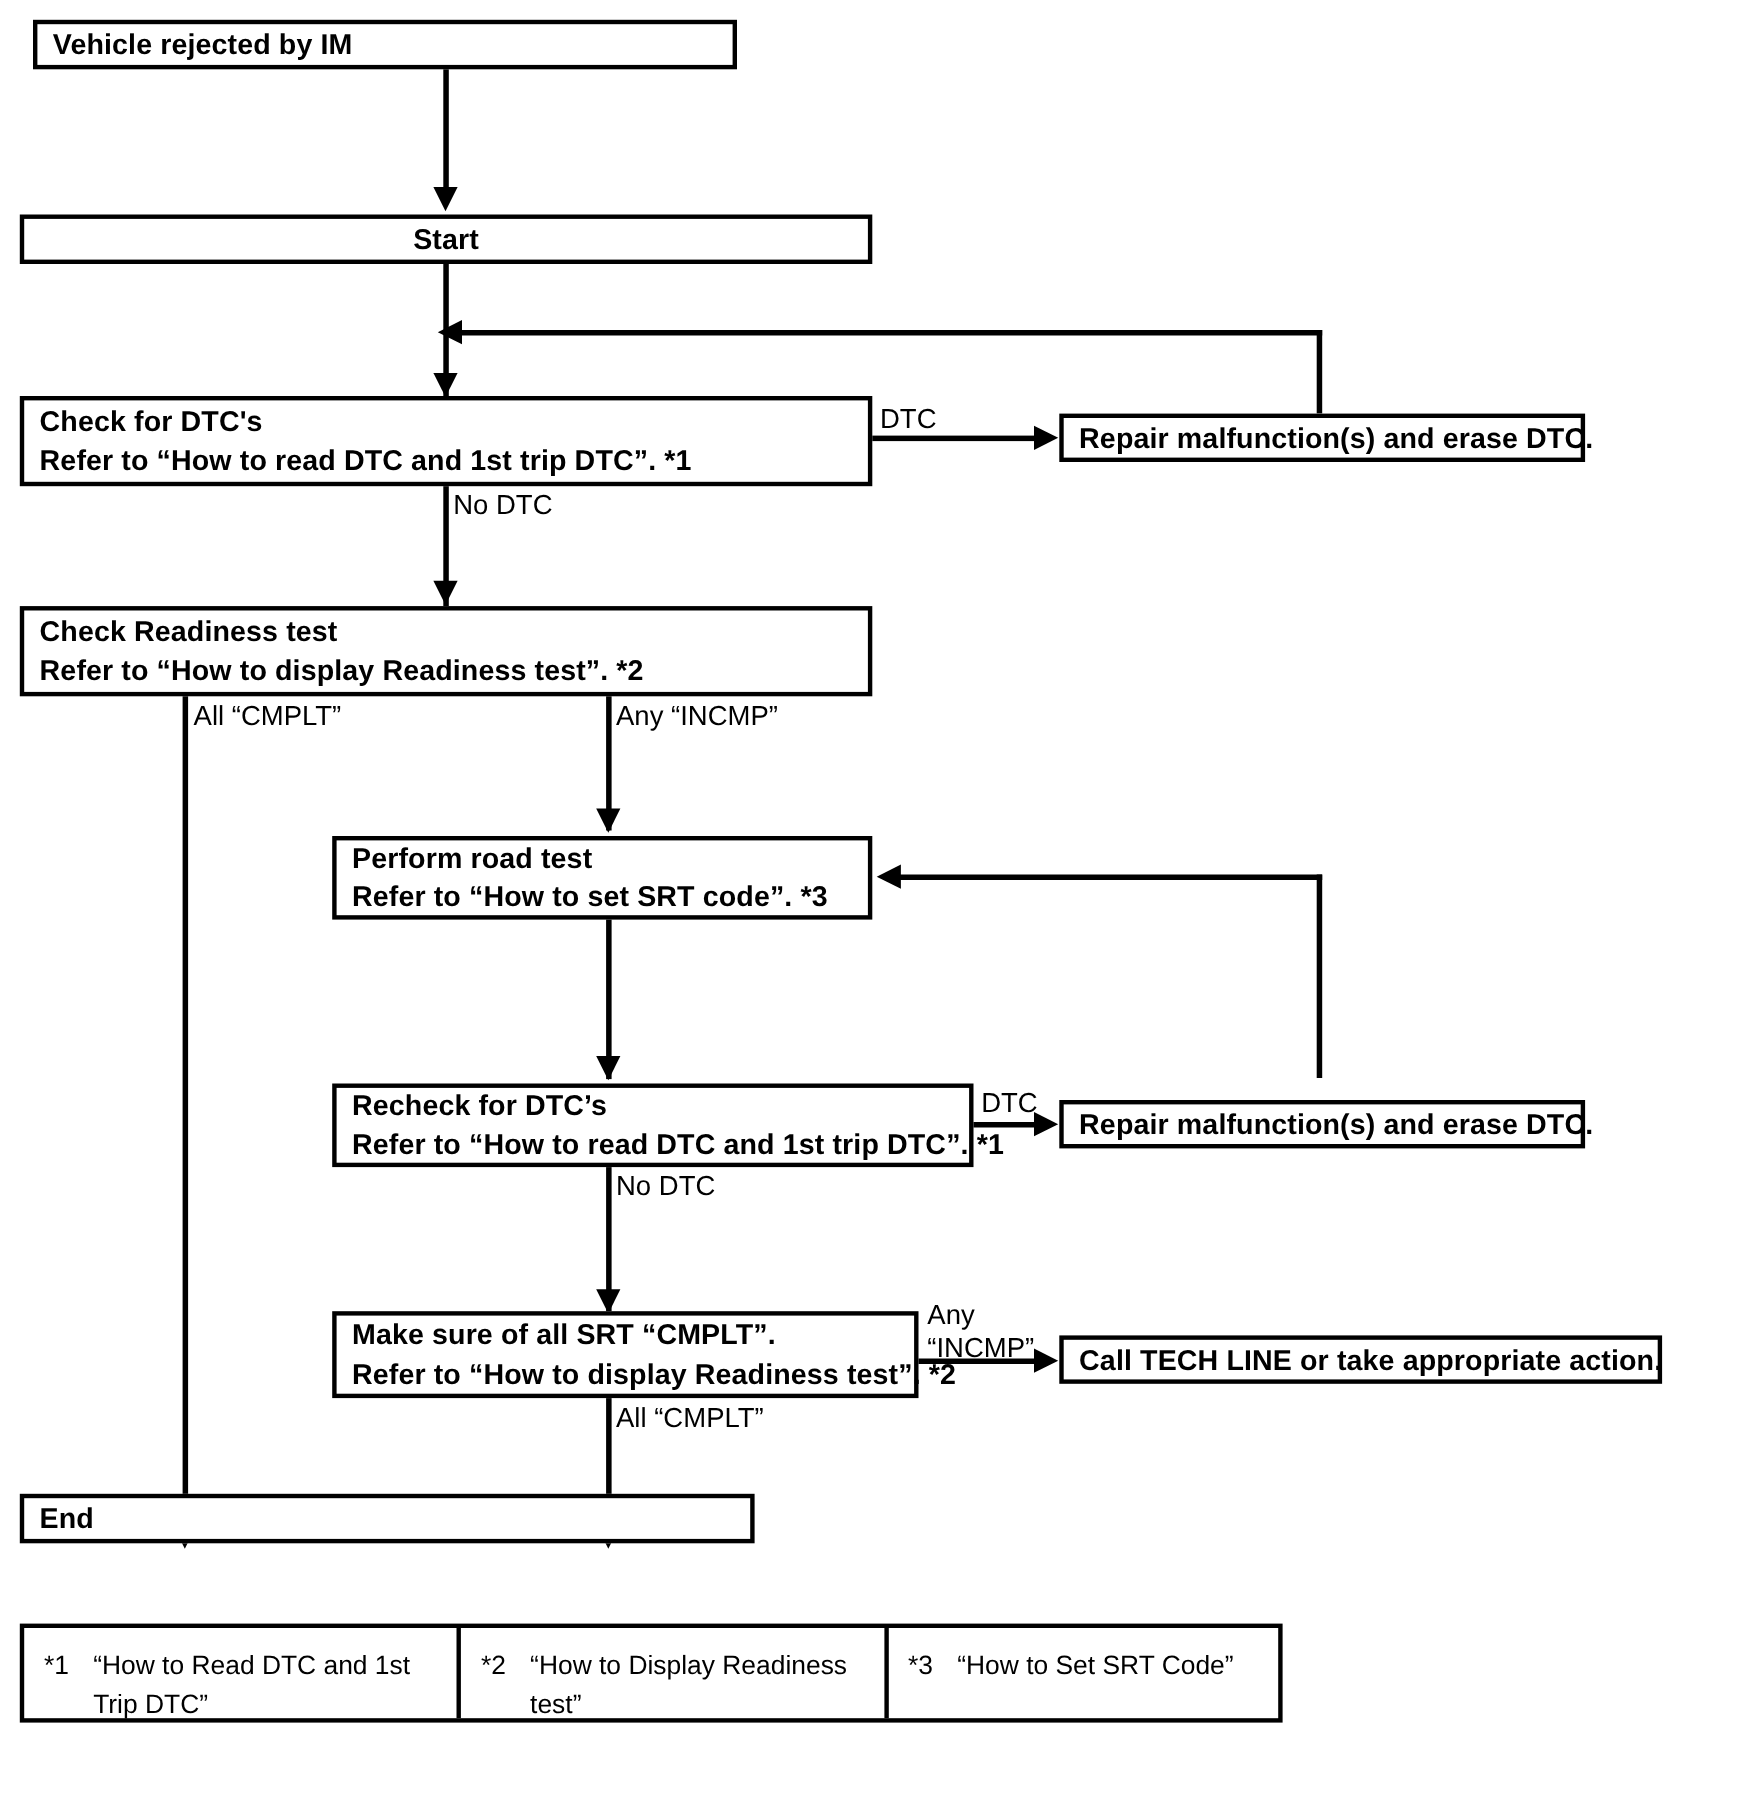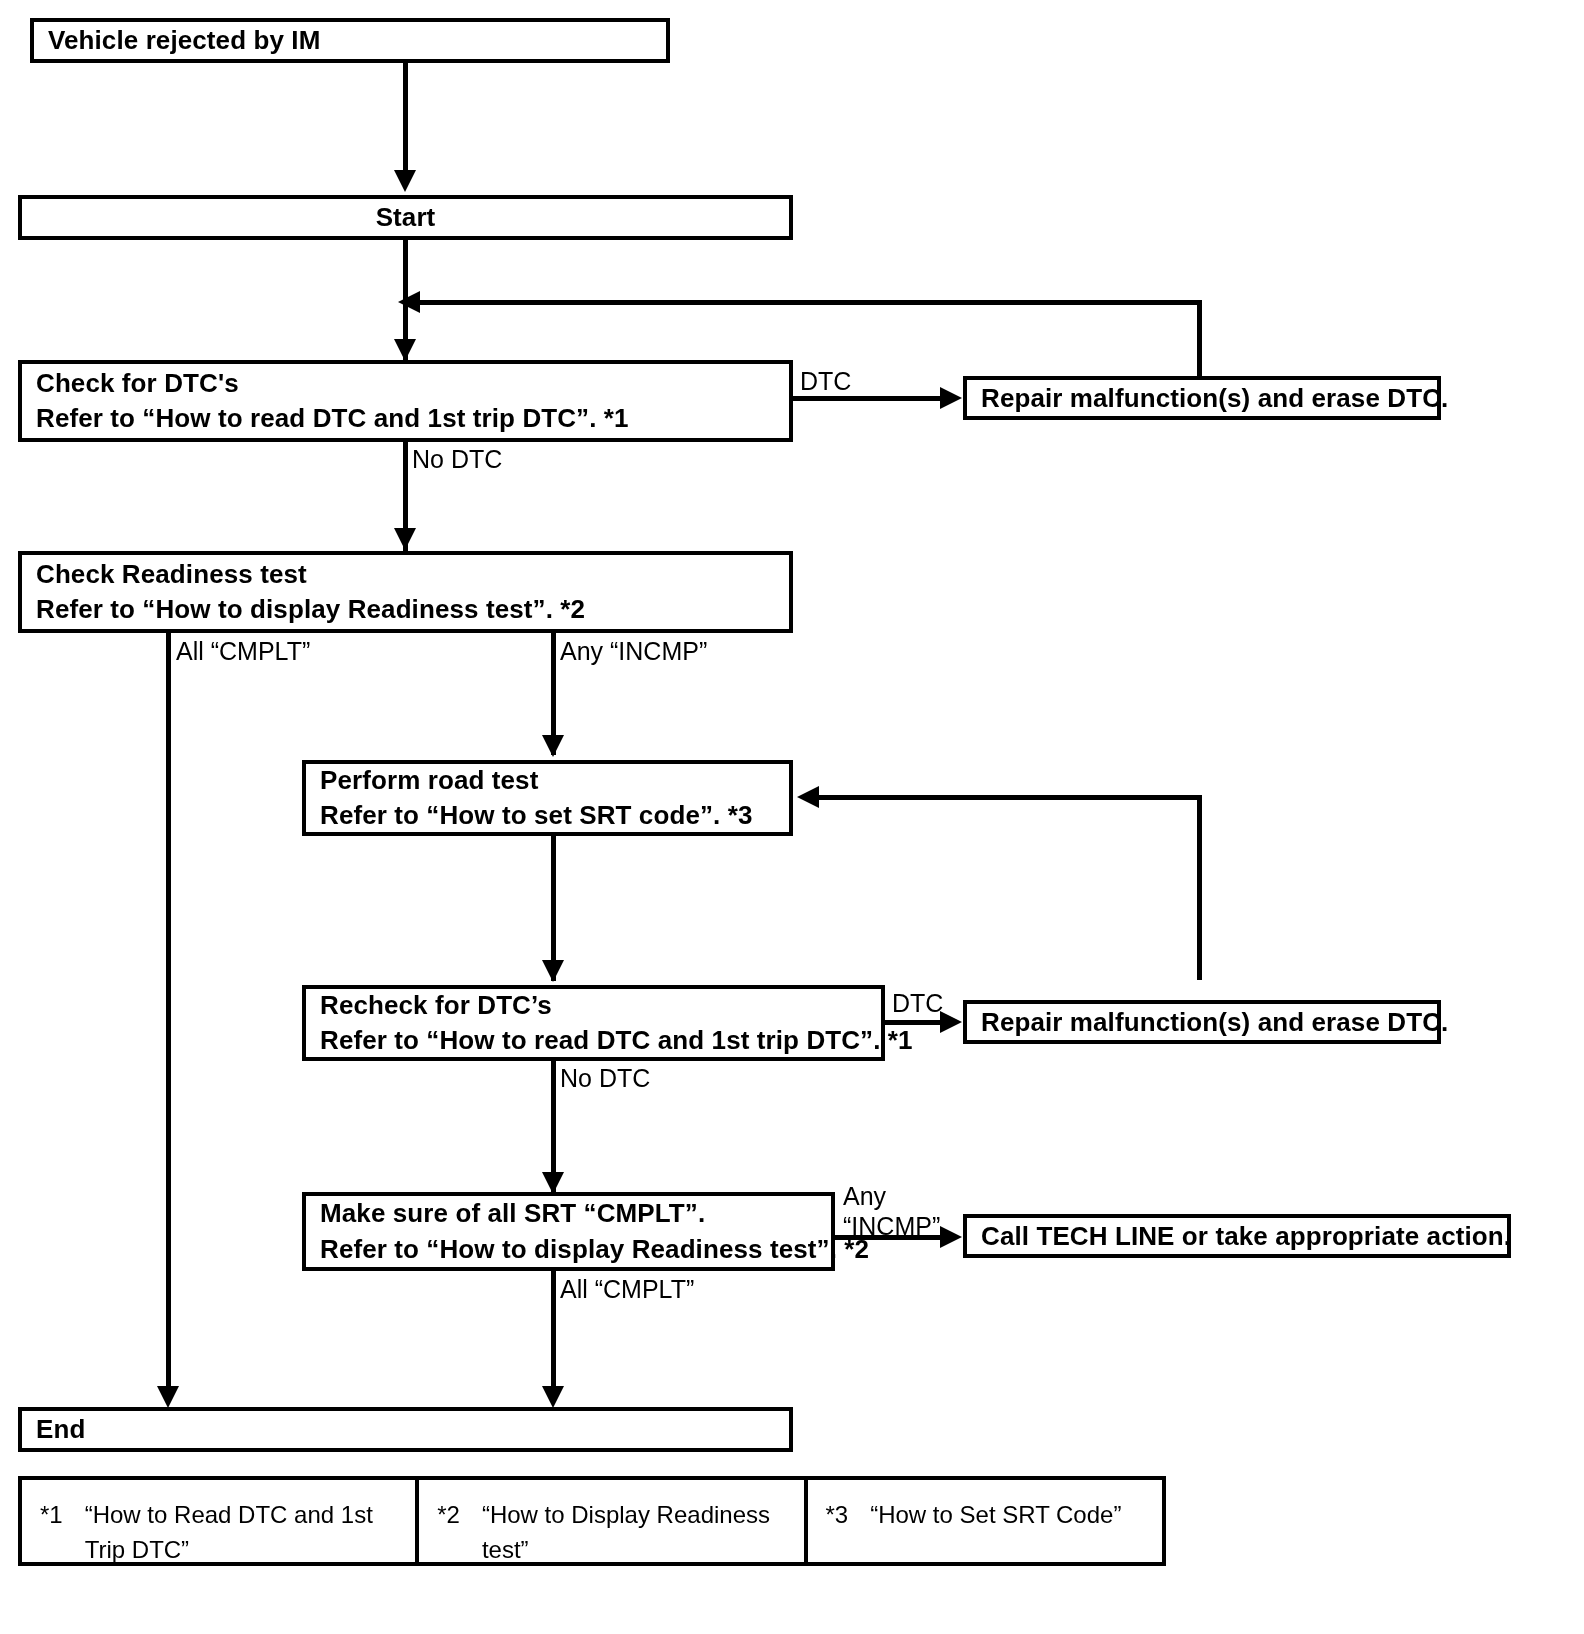--- a/index.html
+++ b/index.html
@@ -184,21 +184,21 @@
 “INCMP”</div>
 
   <div class="box single" style="left:963px;top:1214px;width:548px;height:44px;">
     <div class="line">Call TECH LINE or take appropriate action.</div>
   </div>
 
   <div class="vline" style="left:551px;top:1271px;height:119px;"></div>
   <div class="arrow-down" style="left:542px;top:1386px;"></div>
   <div class="elabel" style="left:560px;top:1274px;">All “CMPLT”</div>
 
-  <div class="box single" style="left:18px;top:1407px;width:775px;height:45px;">
+  <div class="box single" style="left:18px;top:1358px;width:668px;height:45px;">
     <div class="line">End</div>
   </div>
 
   <div id="footnote-table" style="left:18px;top:1476px;width:1148px;height:90px;">
     <div class="fn-cell" style="width:400px;">
       <span class="fn-mark">*1</span>
       <span class="fn-text">“How to Read DTC and 1st Trip DTC”</span>
     </div>
     <div class="fn-cell" style="width:391px;">
       <span class="fn-mark">*2</span>

